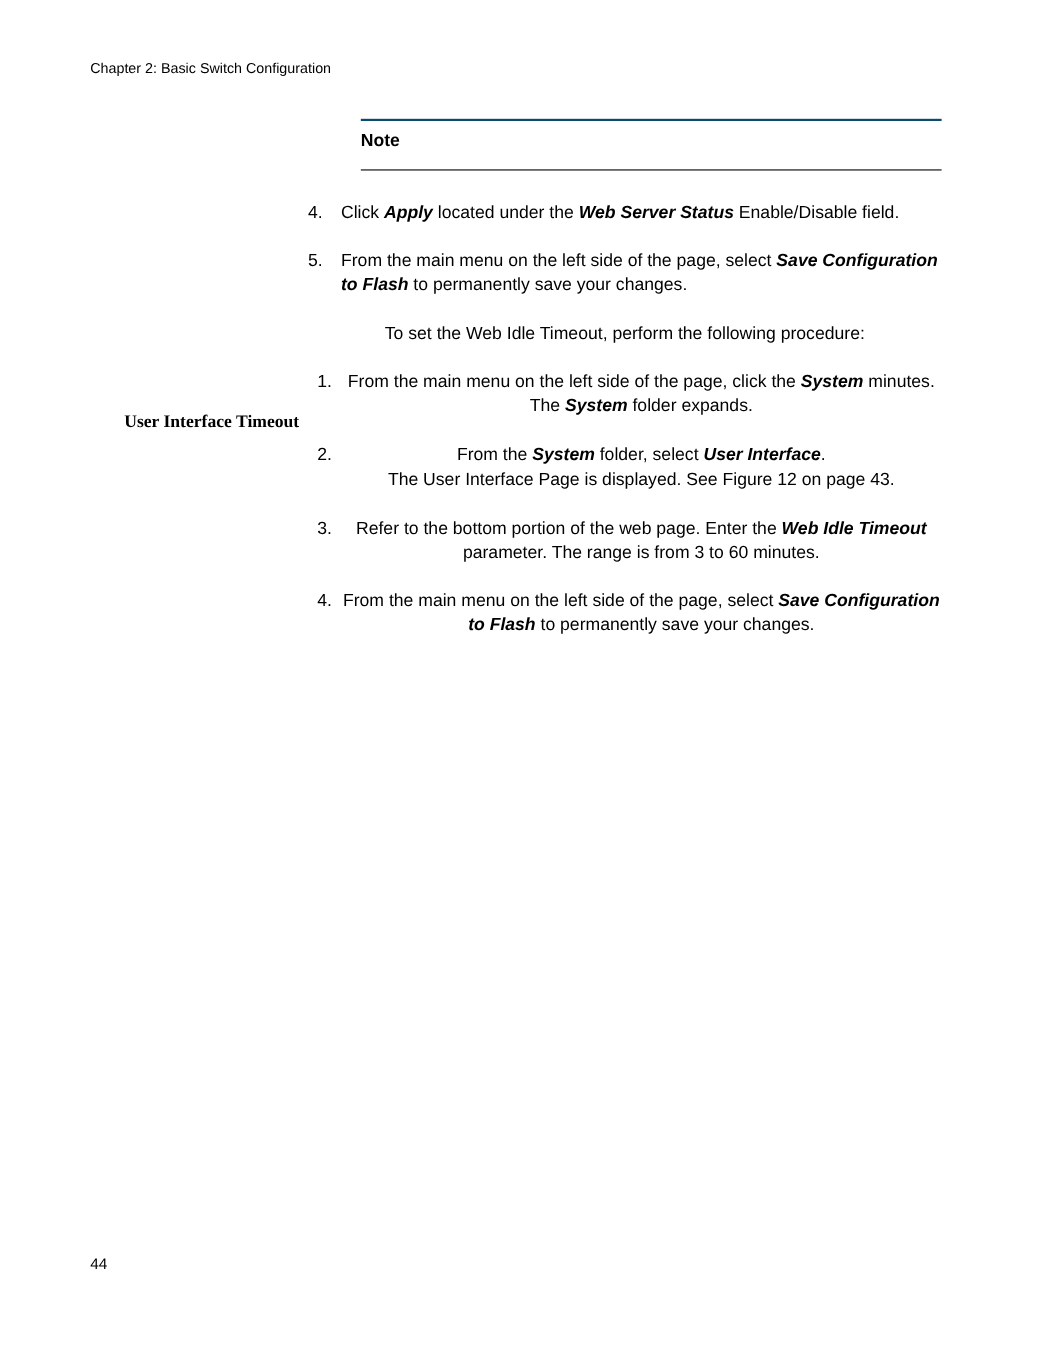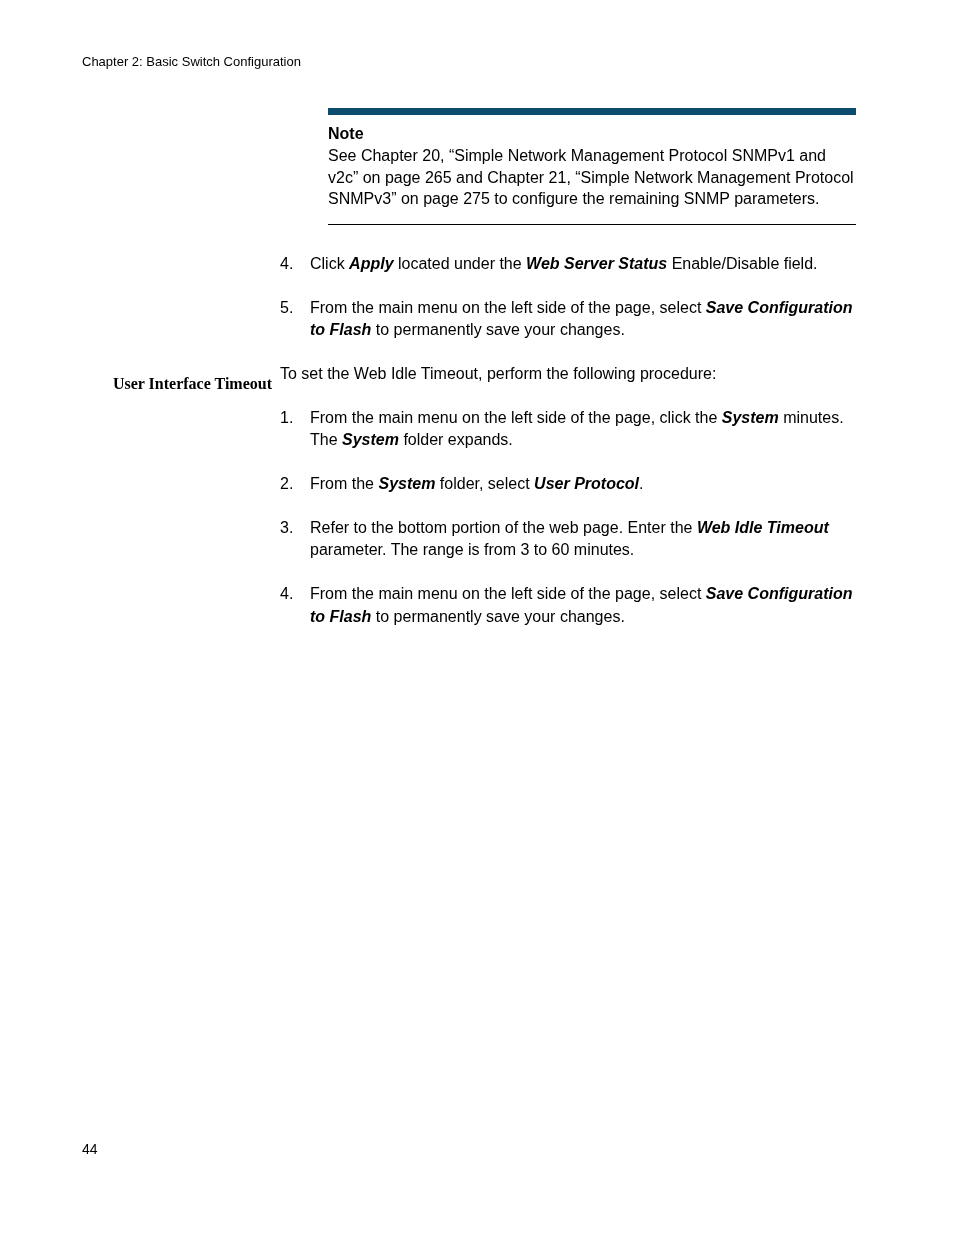--- a/index.html
+++ b/index.html
@@ -17,52 +17,51 @@
     .content {
       position:absolute; top:108px; left:0; right:0;
     }
     .sidehead-col {
       position:absolute; left:82px; width:190px; text-align:right;
       font-family:"Times New Roman", Times, serif; font-weight:bold;
       font-size:16px; line-height:1.3;
     }
     .body-col { margin-left:280px; margin-right:98px; }
     .note-box {
-      margin-left:48px; border-top:7px solid #0c4a6e; border-bottom:1px solid #000;
+      margin-left:48px; border-top:2px solid #0c4a6e; border-bottom:1px solid #000;
       padding:10px 0 14px 0; margin-bottom:28px;
     }
     .note-label { font-weight:bold; margin-bottom:2px; }
     .note-text { line-height:1.35; }
     ol.steps { list-style:none; margin-top:0; }
     ol.steps > li {
       display:flex; align-items:flex-start;
       margin-bottom:22px; line-height:1.38;
     }
     ol.steps > li .num { width:30px; flex-shrink:0; }
     ol.steps > li .txt { flex:1; }
     .b { font-weight:bold;font-style:italic; }
     .intro { line-height:1.38; margin-bottom:22px; }
-    .section2 { position:relative; margin-top:8px; }
+    .section2 { position:relative; margin-top:8px;text-align:center; }
     .page-num {
       position:absolute; left:82px; bottom:78px; font-size:14px;
     }
   </style>
 </head>
 <body>
 
 <div class="page">
   <div class="running-head">Chapter 2: Basic Switch Configuration</div>
 
   <div class="content">
 
     <div class="body-col">
 
       <div class="note-box">
         <div class="note-label">Note</div>
-        <div class="note-text">See Chapter 20, “Simple Network Management Protocol SNMPv1 and v2c” on page 265 and Chapter 21, “Simple Network Management Protocol SNMPv3” on page 275 to configure the remaining SNMP parameters.</div>
       </div>
 
       <ol class="steps">
         <li>
           <span class="num">4.</span>
           <span class="txt">
             <span>Click </span><span class="b">Apply</span><span> located under the </span><span class="b">Web Server Status</span><span> Enable/Disable field.</span>
           </span>
         </li>
         <li>
@@ -81,21 +80,22 @@
           <li>
             <span class="num">1.</span>
             <span class="txt">
               <span>From the main menu on the left side of the page, click the </span><span class="b">System</span><span> minutes.</span><br>
               <span>The </span><span class="b">System</span><span> folder expands.</span>
             </span>
           </li>
           <li>
             <span class="num">2.</span>
             <span class="txt">
-              <span>From the </span><span class="b">System</span><span> folder, select </span><span class="b">User Protocol</span><span>.</span><br>
+              <span>From the </span><span class="b">System</span><span> folder, select </span><span class="b">User Interface</span><span>.</span><br>
+              <span>The User Interface Page is displayed. See Figure 12 on page 43.</span>
             </span>
           </li>
           <li>
             <span class="num">3.</span>
             <span class="txt">
               <span>Refer to the bottom portion of the web page. Enter the </span><span class="b">Web Idle Timeout</span><span> parameter. The range is from 3 to 60 minutes.</span>
             </span>
           </li>
           <li>
             <span class="num">4.</span>

